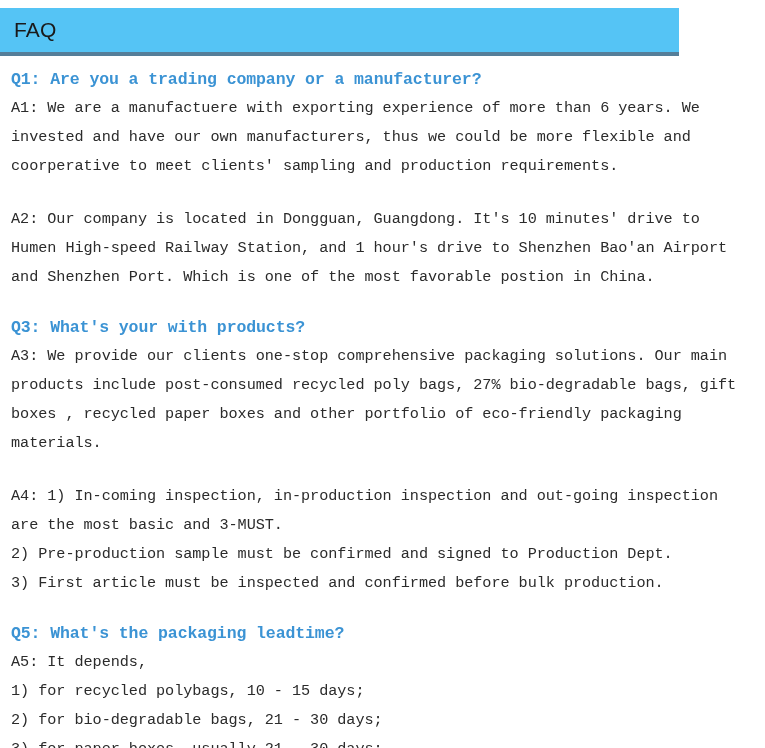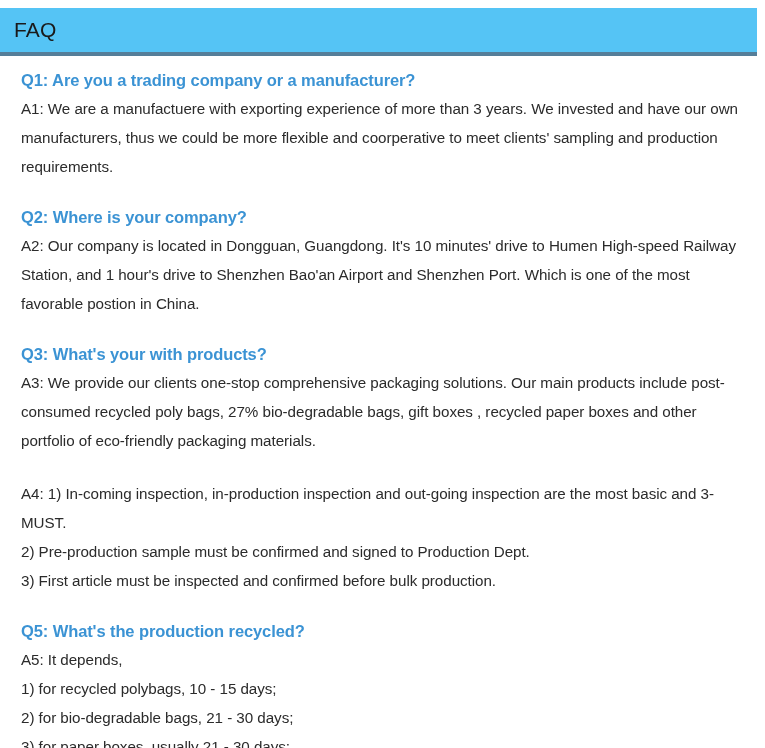--- a/index.html
+++ b/index.html
@@ -16,21 +16,21 @@
   .page {
     position: relative;
     width: 765px;
     height: 748px;
     background: #ffffff;
   }
   .faq-banner {
     position: absolute;
     left: 0;
     top: 8px;
-    width: 757px;
+    width: 679px;
     height: 44px;
     background: #55c4f5;
     border-bottom: 4px solid #557e99;
     box-sizing: content-box;
   }
   .faq-banner-title {
     position: absolute;
     left: 14px;
     top: 9px;
     font-size: 21px;
@@ -39,22 +39,23 @@
     font-weight: 400;
     letter-spacing: 0.2px;
   }
   .faq-body {
     position: absolute;
     left: 0;
     top: 68px;
     width: 765px;
   }
   .qa-block {
-    padding: 0 14px 0 21px;
+    padding: 0 14px 0 11px;
     margin-bottom: 8px;
+    font-family: Liberation Mono, monospace;
   }
   .qa-question {
     color: #3b93d4;
     font-weight: bold;
     font-size: 16.5px;
     line-height: 24px;
     margin: 0 0 2px 0;
     letter-spacing: -0.1px;
   }
   .qa-answer {
@@ -76,45 +77,44 @@
 <div class="page">
 
   <div class="faq-banner">
     <div class="faq-banner-title">FAQ</div>
   </div>
 
   <div class="faq-body">
 
     <div class="qa-block">
       <p class="qa-question">Q1: Are you a trading company or a manufacturer?</p>
-      <p class="qa-answer">A1: We are a manufactuere with exporting experience of more than 3 years. We invested and have our own manufacturers, thus we could be more flexible and coorperative to meet clients' sampling and production requirements.</p>
+      <p class="qa-answer">A1: We are a manufactuere with exporting experience of more than 6 years. We invested and have our own manufacturers, thus we could be more flexible and coorperative to meet clients' sampling and production requirements.</p>
     </div>
     <div class="spacer-q2"></div>
 
     <div class="qa-block">
-      <p class="qa-question">Q2: Where is your company?</p>
       <p class="qa-answer">A2: Our company is located in Dongguan, Guangdong. It's 10 minutes' drive to Humen High-speed Railway Station, and 1 hour's drive to Shenzhen Bao'an Airport and Shenzhen Port. Which is one of the most favorable postion in China.</p>
     </div>
     <div class="spacer-q3"></div>
 
     <div class="qa-block">
       <p class="qa-question">Q3: What's your with products?</p>
       <p class="qa-answer">A3: We provide our clients one-stop comprehensive packaging solutions. Our main products include post-consumed recycled poly bags, 27% bio-degradable bags, gift boxes , recycled paper boxes and other portfolio of eco-friendly packaging materials.</p>
     </div>
     <div class="spacer-q4"></div>
 
     <div class="qa-block">
       <p class="qa-answer">A4: 1) In-coming inspection, in-production inspection and out-going inspection are the most basic and 3-MUST.
 2) Pre-production sample must be confirmed and signed to Production Dept.
 3) First article must be inspected and confirmed before bulk production.</p>
     </div>
     <div class="spacer-q5"></div>
 
     <div class="qa-block">
-      <p class="qa-question">Q5: What's the production recycled?</p>
+      <p class="qa-question">Q5: What's the packaging leadtime?</p>
       <p class="qa-answer">A5: It depends,
 1) for recycled polybags, 10 - 15 days;
 2) for bio-degradable bags, 21 - 30 days;
 3) for paper boxes, usually 21 - 30 days;
 4) for paper hangtags or labels, 10 - 15 days.</p>
     </div>
 
   </div>
 </div>
 

